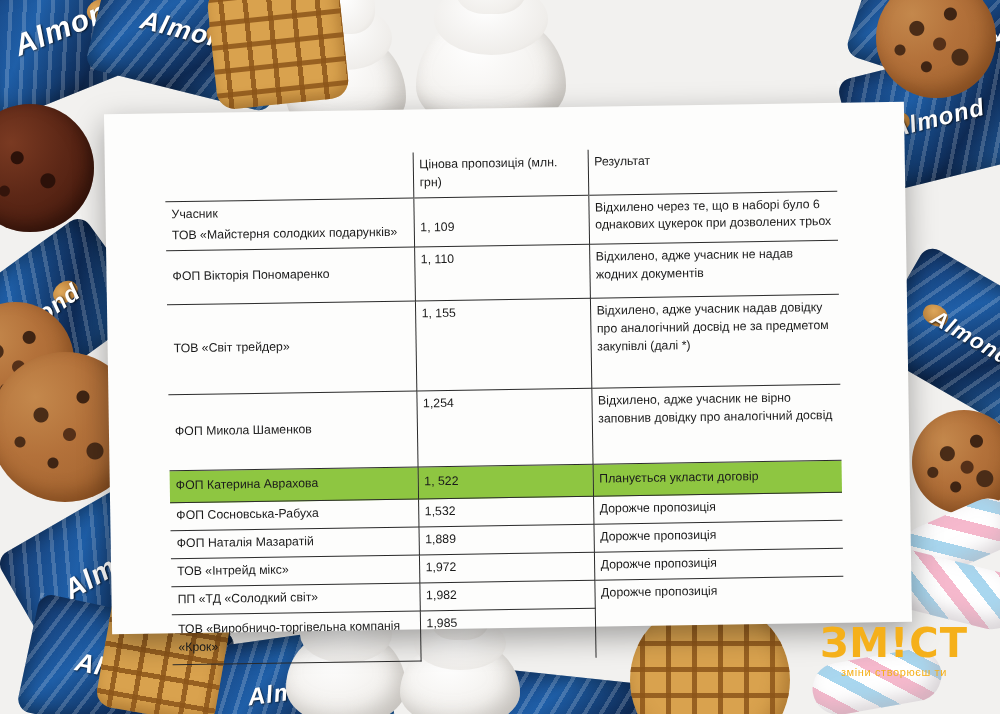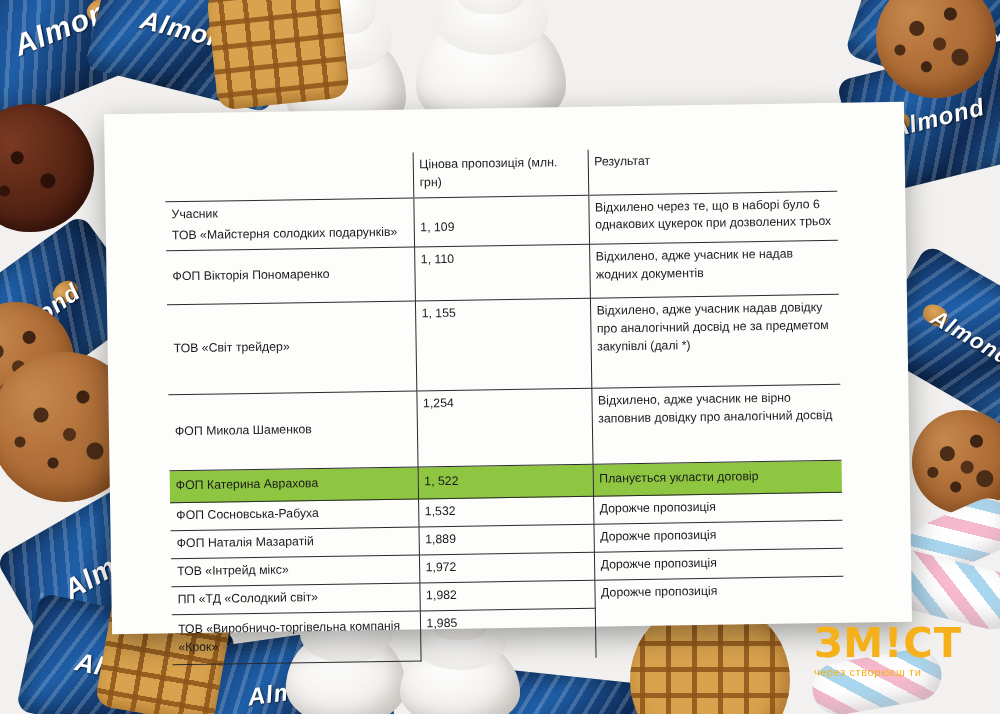--- a/index.html
+++ b/index.html
@@ -206,23 +206,23 @@
   td.no-top { border-top: none; }
   td.no-bottom { border-bottom: none; }
   .hl {
     background: #8ec641;
   }
   .mid { vertical-align: middle; }
 
   
   #logo {
     position: absolute;
-    right: 38px;
+    right: 32px;
     bottom: 36px;
-    text-align: left;
+    text-align: center;
     color: #f5b01a;
   }
   #logo .mark {
     font-size: 40px;
     font-weight: bold;
     letter-spacing: 1px;
     line-height: 1;
     font-family: "DejaVu Sans", sans-serif;
   }
   #logo .tag {
@@ -391,14 +391,14 @@
           <td class="no-bottom">1,985</td>
           <td class="no-right no-bottom no-top"></td>
         </tr>
       </tbody>
     </table>
   </div>
 </div>
 
 <div id="logo">
   <div class="mark">ЗМ!СТ</div>
-  <div class="tag">через створюєш ти</div>
+  <div class="tag">зміни створюєш ти</div>
 </div>
 
 </body></html>

